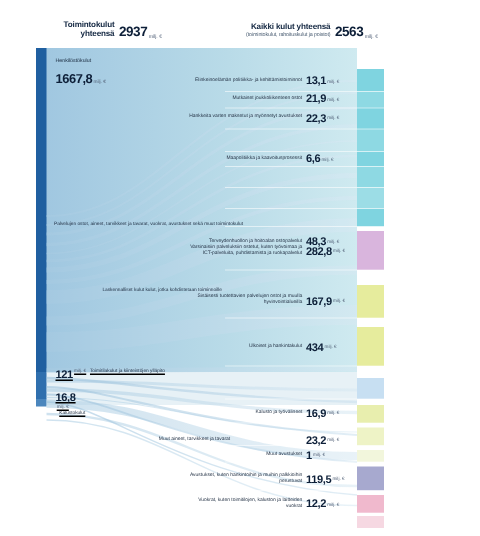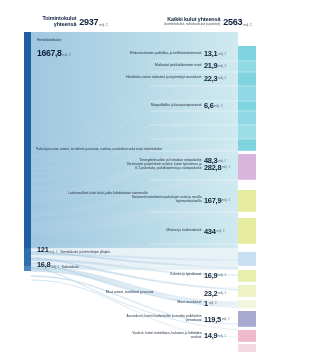--- a/index.html
+++ b/index.html
@@ -62,21 +62,21 @@
   .row-unit{font-size:3.1px;font-weight:normal;color:#55647a;margin-left:0.8px;}
   .val-wrap{width:46px;text-align:left;display:flex;align-items:center;}
 
   
   .lnode{position:absolute;white-space:nowrap;}
   .lnode-name{font-size:3.5px;color:#17273c;line-height:4px;display:block;font-weight:normal;}
   .lnode-val{font-size:8.6px;font-weight:bold;color:#0d1f38;letter-spacing:-0.3px;}
   .lnode-unit{font-size:3.2px;font-weight:normal;color:#55647a;margin-left:0.8px;}
 
   
-  .sidev{position:absolute;display:flex;align-items:flex-end;white-space:nowrap;}
+  .sidev{position:absolute;display:flex;align-items:flex-start;white-space:nowrap;text-decoration:underline;}
   .sidev .v{font-size:7.4px;font-weight:bold;color:#0d1f38;letter-spacing:-0.25px;}
   .sidev .u{font-size:3.1px;color:#55647a;margin-left:0.8px;}
   .sidev .t{font-size:3.2px;color:#253346;margin-left:2.5px;}
 
   
   .cap{
     position:absolute;font-size:3.2px;color:#1d2c40;line-height:3.7px;
     white-space:nowrap;text-align:right;
   }
 </style>
@@ -205,21 +205,21 @@
     <span class="lnode-name">Henkilöstökulut</span>
     <span class="lnode-val">1667,8</span><span class="lnode-unit">milj. €</span>
   </div>
 
   <div class="sidev" style="left:37px; top:213px;">
     <span class="v">121</span>
     <span class="u">milj. €</span>
     <span class="t">Toimitilakulut ja kiinteistöjen ylläpito</span>
   </div>
 
-  <div class="sidev" style="left:37px; top:228px;">
+  <div class="sidev" style="left:37px; top:228px;flex-direction:column;">
     <span class="v">16,8</span>
     <span class="u">milj. €</span>
     <span class="t">Kalustokulut</span>
   </div>
 
   <div class="cap" style="left:36px; top:116px; width:112px; text-align:right;">Palvelujen ostot, aineet, tarvikkeet ja tavarat,
 vuokrat, avustukset sekä muut toimintokulut</div>
 
   <div class="cap" style="left:36px; top:160px; width:112px; text-align:right;">Laskennalliset kulut
 kulut, jotka kohdistetaan toiminnoille</div>
@@ -322,18 +322,18 @@
     <div class="row-label">Avustukset, kuten hankintoihin ja muihin palkkioihin perustuvat</div>
     <div class="val-wrap">
         <span class="row-val">119,5</span>
         <span class="row-unit">milj. €</span>
       </div>
   </div>
 
   <div class="row" style="left:40px; top:297px; width:210px; height:13px;">
     <div class="row-label">Vuokrat, kuten toimitilojen, kaluston ja laitteiden vuokrat</div>
     <div class="val-wrap">
-        <span class="row-val">14,9</span>
+        <span class="row-val">12,2</span>
         <span class="row-unit">milj. €</span>
       </div>
   </div>
 
 </div>
 
 </body></html>

